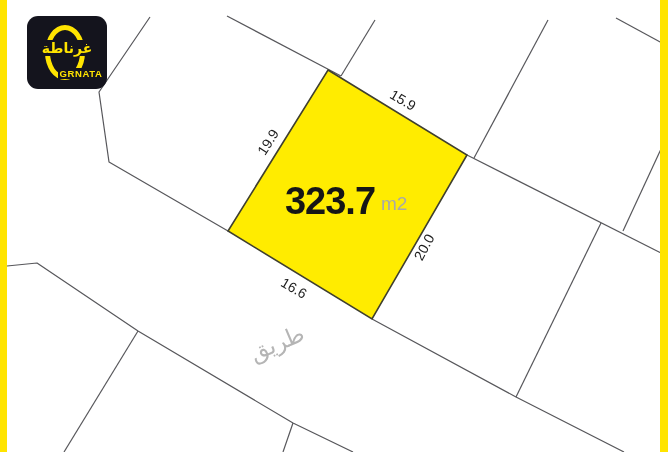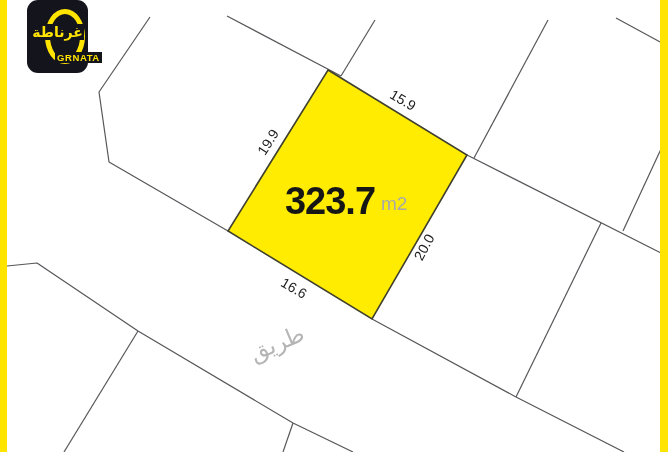--- a/index.html
+++ b/index.html
@@ -11,21 +11,21 @@
     font-family:"Liberation Sans", sans-serif;
   }
   .stage svg{position:absolute;left:0;top:0;}
   .parcel-line{fill:none;stroke:#57575b;stroke-width:1.2;stroke-linejoin:round;stroke-linecap:butt;}
   .plot-outline{stroke:#3f3f2f;stroke-width:1.6;stroke-linejoin:miter;}
   .dim-label{font-family:"Liberation Sans",sans-serif;font-size:14px;fill:#1c1c1c;}
   .area-value{font-family:"Liberation Sans",sans-serif;font-size:38px;font-weight:700;fill:#161616;letter-spacing:-1px;}
   .area-unit{font-family:"Liberation Sans",sans-serif;font-size:19px;fill:#a9a9a9;}
   .road-label{font-family:"DejaVu Sans",sans-serif;font-size:23px;fill:#b5b5b5;}
   .logo{
-    position:absolute;left:27px;top:0;width:61px;height:73px;
+    position:absolute;left:27px;top:16px;width:80px;height:73px;
     background:#14141d;border-radius:11px;
   }
   .logo .ring{
     position:absolute;left:18px;top:9px;width:40px;height:55px;
     border:5px solid #ffe400;border-radius:50%;
     box-sizing:border-box;
   }
   .logo .ar{
     position:absolute;left:0;right:0;top:24px;
     text-align:center;

